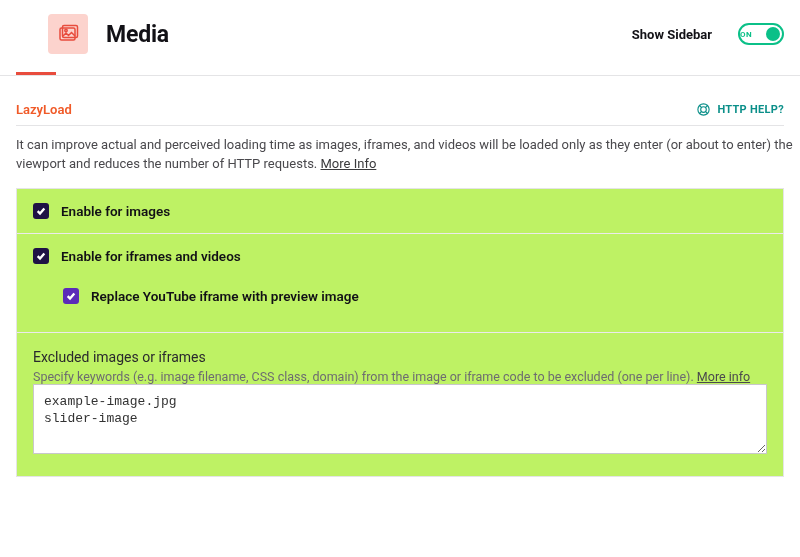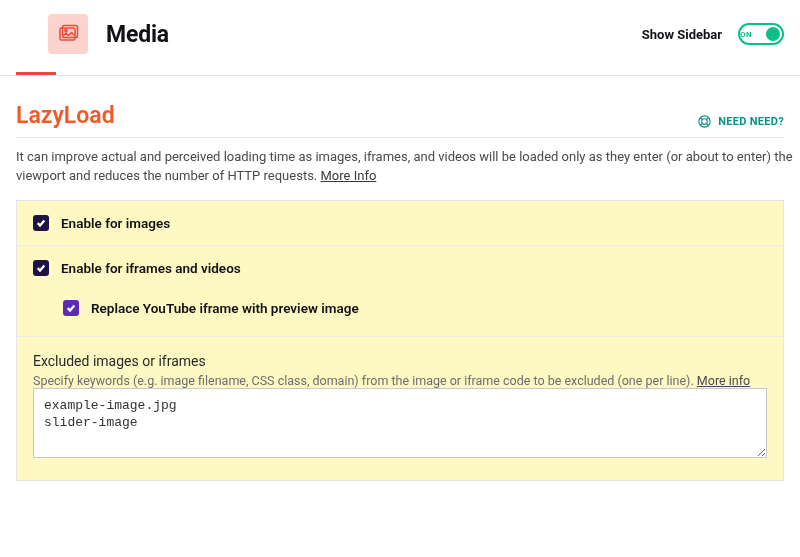--- a/index.html
+++ b/index.html
@@ -31,21 +31,21 @@
     border-radius: 4px;
     display: flex; align-items: center; justify-content: center;
   }
   .icon-tile svg { width: 24px; height: 24px; stroke: #e84c3d; fill: none; stroke-width: 1.5; }
   .page-title {
     font-size: 23px;
     font-weight: 700;
     letter-spacing: -0.2px;
   }
   .header-right {
-    display: flex; align-items: center; gap: 16px;
+    display: flex; align-items: center; gap: 26px;
   }
   .show-sidebar-label {
     font-size: 13px;
     font-weight: 700;
   }
   .toggle {
     width: 46px; height: 22px;
     border: 2px solid #0bc088;
     border-radius: 12px;
     display: flex; align-items: center;
@@ -77,21 +77,21 @@
 
   
   .section-head {
     display: flex;
     justify-content: space-between;
     align-items: flex-end;
     padding: 26px 16px 8px 16px;
   }
   .section-title {
     color: #f05a28;
-    font-size: 23px;
+    font-size: 13px;
     font-weight: 600;
   }
   .need-help {
     display: flex; align-items: center; gap: 6px;
     color: #0b8f89;
     font-size: 11px;
     font-weight: 700;
     letter-spacing: 0.3px;
     cursor: pointer;
   }
@@ -111,21 +111,21 @@
   .section-desc a {
     color: #3a3a3c;
     text-decoration: underline;
     cursor: pointer;
   }
 
   
   .panel {
     margin: 0 16px;
     border: 1px solid #e4e4e6;
-    background: #fef9c3;
+    background: #bef264;
   }
   .opt {
     padding: 14px 16px;
     border-bottom: 1px solid #eceaec;
   }
   .opt:last-child { border-bottom: none; }
   .opt-row {
     display: flex; align-items: center; gap: 12px;
   }
   .opt-row.indent { padding-left: 30px; }
@@ -142,21 +142,21 @@
   .opt-label {
     font-size: 13.5px;
     font-weight: 600;
     color: #121116;
   }
   .opt-sub {
     font-size: 12.5px;
     color: #6d6c70;
     margin: 6px 0 0 58px;
   }
-  .opt.nested { border-bottom: none; padding-top: 10px; padding-bottom: 20px; }
+  .opt.nested { border-bottom: none; padding-top: 10px; padding-bottom: 28px; }
 
   .exclude-block {
     padding: 16px 16px 18px 16px;
   }
   .exclude-title {
     font-size: 14px;
     color: #2a292d;
     margin-bottom: 4px;
   }
   .exclude-desc {
@@ -204,21 +204,21 @@
 <div class="header-divider"></div>
 
 <div class="section-head">
   <div class="section-title">LazyLoad</div>
   <div class="need-help">
     <svg viewBox="0 0 24 24">
       <circle cx="12" cy="12" r="9"></circle>
       <circle cx="12" cy="12" r="4.5"></circle>
       <path d="M5 5 L9 9 M19 5 L15 9 M5 19 L9 15 M19 19 L15 15"></path>
     </svg>
-    <span>NEED NEED?</span>
+    <span>HTTP HELP?</span>
   </div>
 </div>
 <div class="section-divider"></div>
 
 <div class="section-desc">
   <span>It can improve actual and perceived loading time as images, iframes, and videos will be loaded only as they enter (or about to enter) the viewport and reduces the number of HTTP requests. </span><a>More Info</a>
 </div>
 
 <div class="panel">
 

